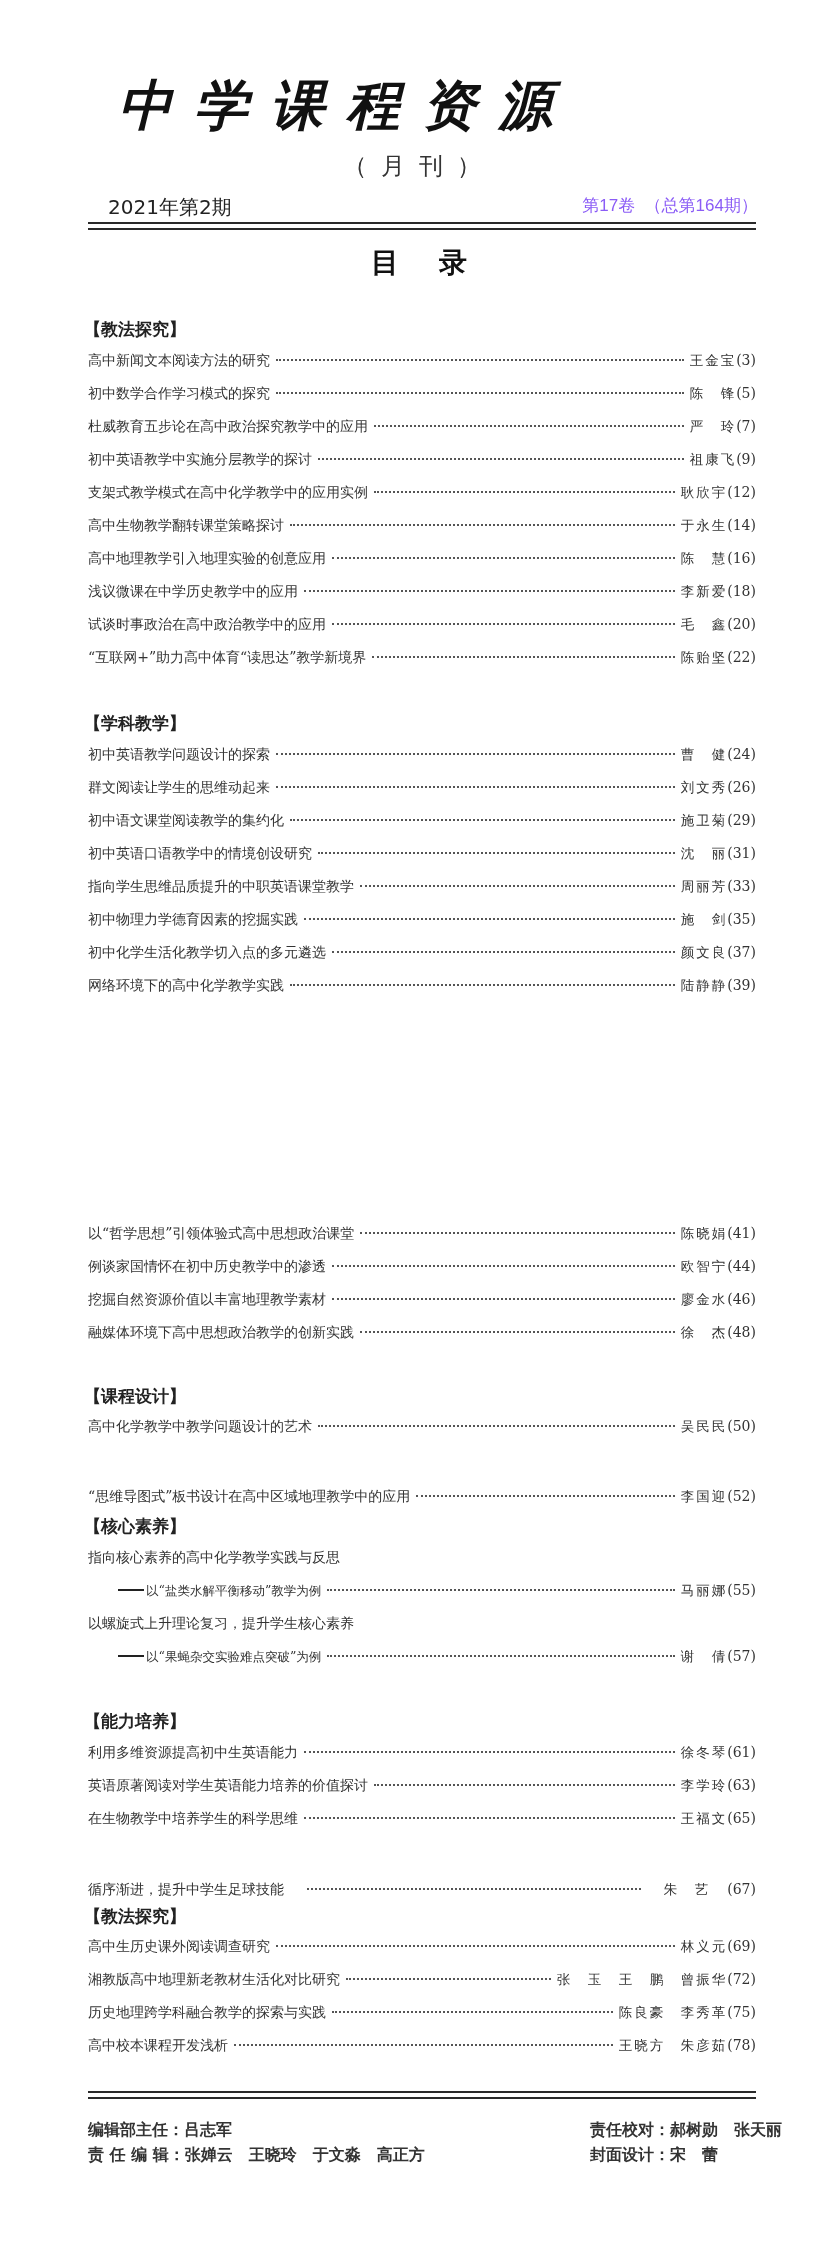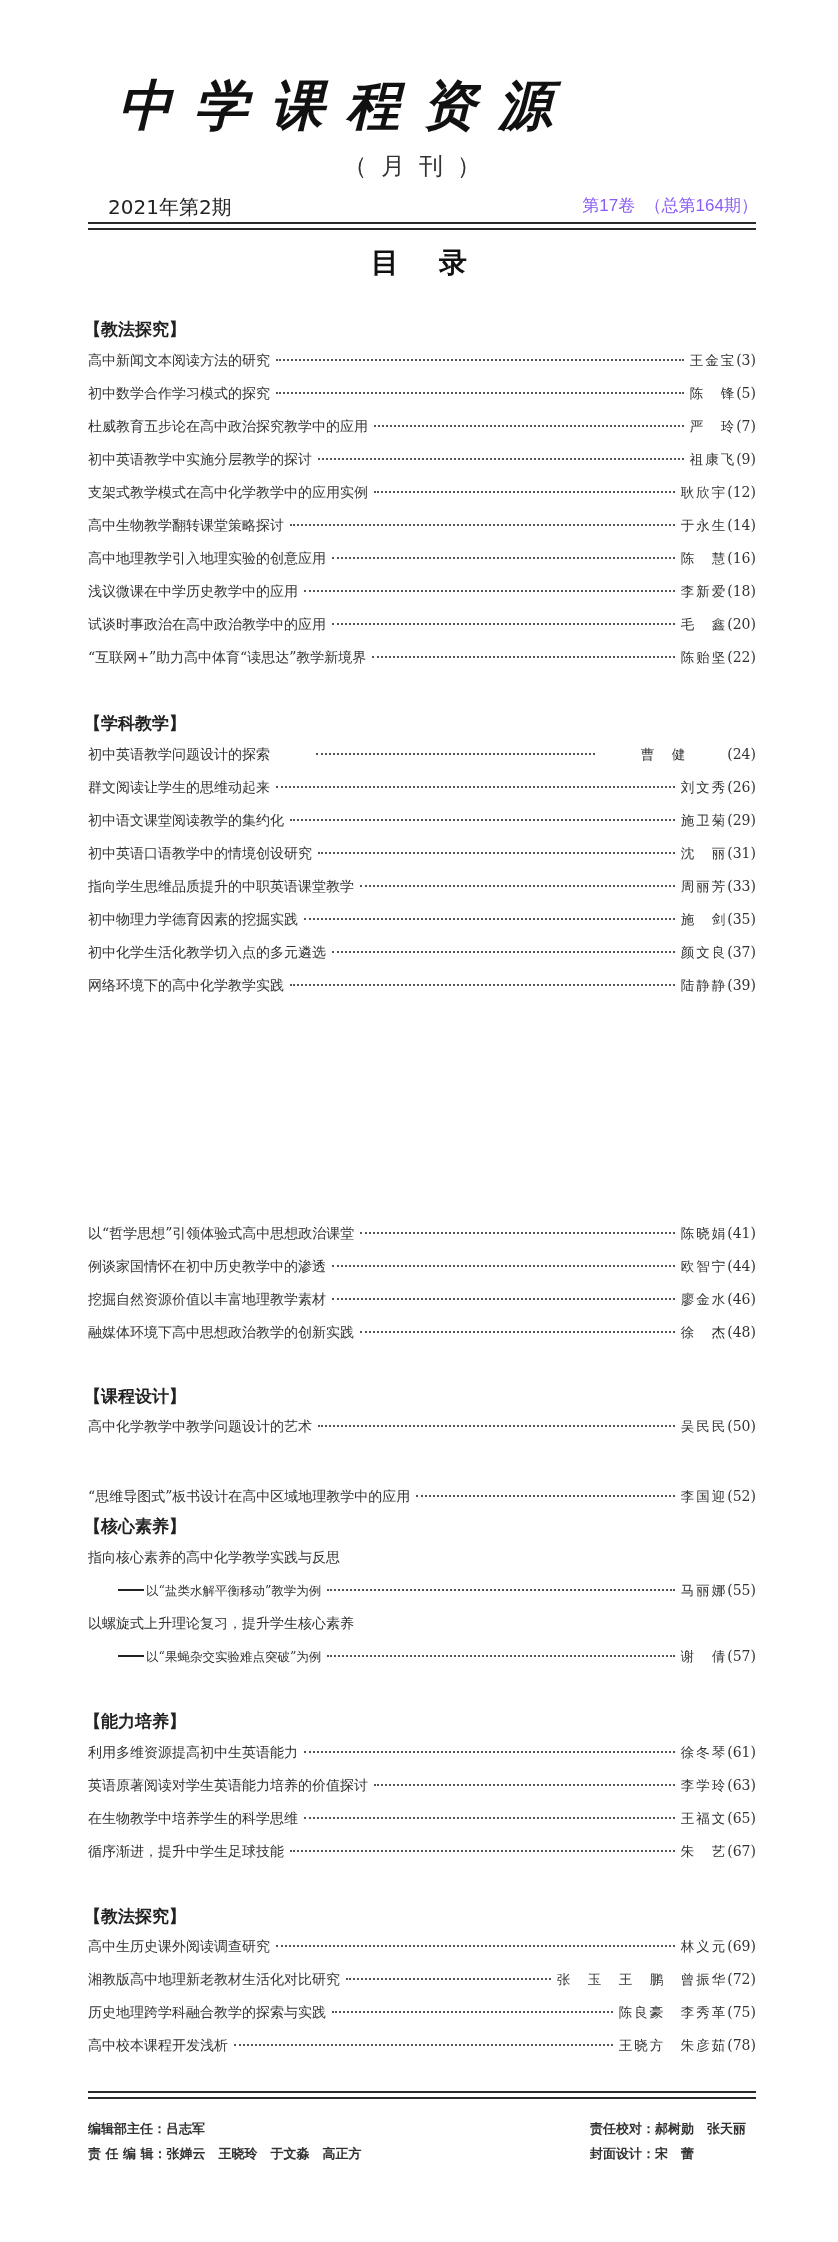--- a/index.html
+++ b/index.html
@@ -12,21 +12,21 @@
   .toc-title { position: absolute; left: 0; width: 838px; top: 244px; text-align: center; font-family: "DejaVu Sans", sans-serif; font-weight: bold; font-size: 28px; letter-spacing: 40px; text-indent: 40px; color: #111; }
   .section-head { position: absolute; left: 84px; font-family: "DejaVu Sans", sans-serif; font-weight: bold; font-size: 17px; color: #222; }
   .row { position: absolute; left: 88px; width: 668px; height: 24px; display: flex; align-items: baseline; font-size: 14px; color: #333; }
   .row .title { white-space: nowrap; }
   .row .leader { flex: 1; border-bottom: 2px dotted #555; margin: 0 6px; position: relative; top: -4px; min-width: 20px; height: 0; }
   .row .author { white-space: pre; font-size: 13.5px; letter-spacing: 2px; }
   .row .page { white-space: nowrap; font-size: 14px; }
   .row.sub { left: 118px; width: 638px; font-size: 12.5px; }
   .row.sub .dash { display: inline-block; width: 26px; border-top: 2px solid #222; margin-right: 2px; position: relative; top: -4px; }
   .row.sub .title { font-size: 12.5px; }
-  .footer-line { position: absolute; font-family: "DejaVu Sans", sans-serif; font-size: 13px; font-weight: bold; color: #333; white-space: pre; }
+  .footer-line { position: absolute; font-family: "DejaVu Sans", sans-serif; font-size: 16px; font-weight: bold; color: #333; white-space: pre; }
 </style>
 </head>
 <body>
 
 <div class="masthead">中学课程资源</div>
 <div class="subtitle">（月刊）</div>
 
 <div class="issue-left">2021年第2期</div>
 <div class="issue-right">第17卷  （总第164期）</div>
 
@@ -92,21 +92,21 @@
   </div>
 <div class="row" style="top:649px;justify-content:center;">
     <span class="title">“互联网+”助力高中体育“读思达”教学新境界</span>
     <span class="leader"></span>
     <span class="author">陈贻坚</span>
     <span class="page">(22)</span>
   </div>
 
 <div class="section-head" style="top:712px;">【学科教学】</div>
 
-<div class="row" style="top:746px;gap:40px;">
+<div class="row" style="top:746px;">
     <span class="title">初中英语教学问题设计的探索</span>
     <span class="leader"></span>
     <span class="author">曹　健</span>
     <span class="page">(24)</span>
   </div>
 <div class="row" style="top:779px;">
     <span class="title">群文阅读让学生的思维动起来</span>
     <span class="leader"></span>
     <span class="author">刘文秀</span>
     <span class="page">(26)</span>
@@ -224,21 +224,21 @@
     <span class="leader"></span>
     <span class="author">李学玲</span>
     <span class="page">(63)</span>
   </div>
 <div class="row" style="top:1810px;">
     <span class="title">在生物教学中培养学生的科学思维</span>
     <span class="leader"></span>
     <span class="author">王福文</span>
     <span class="page">(65)</span>
   </div>
-<div class="row" style="top:1843px;">
+<div class="row" style="top:1881px;gap:17px;">
     <span class="title">循序渐进，提升中学生足球技能</span>
     <span class="leader"></span>
     <span class="author">朱　艺</span>
     <span class="page">(67)</span>
   </div>
 
 <div class="section-head" style="top:1905px;">【教法探究】</div>
 
 <div class="row" style="top:1938px;">
     <span class="title">高中生历史课外阅读调查研究</span>

